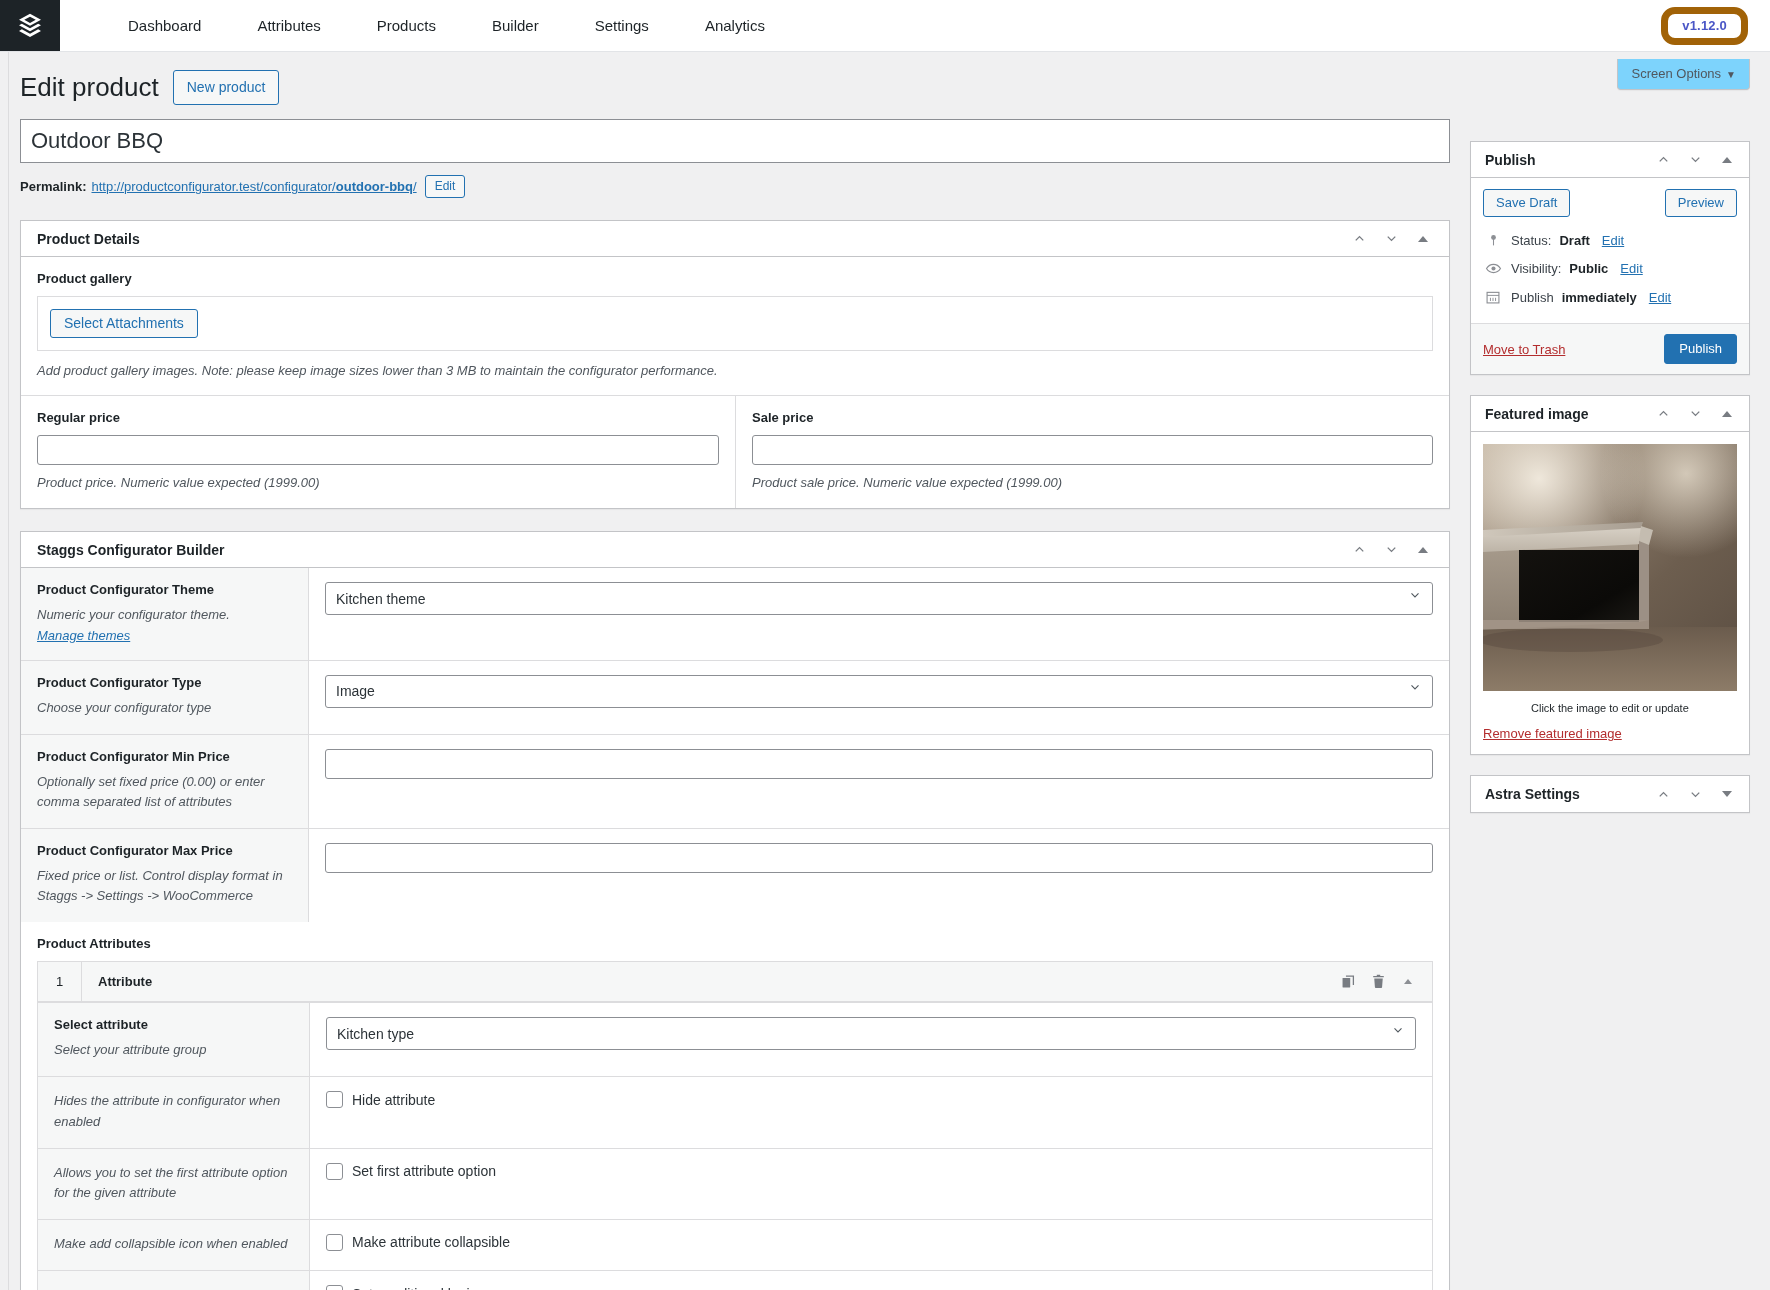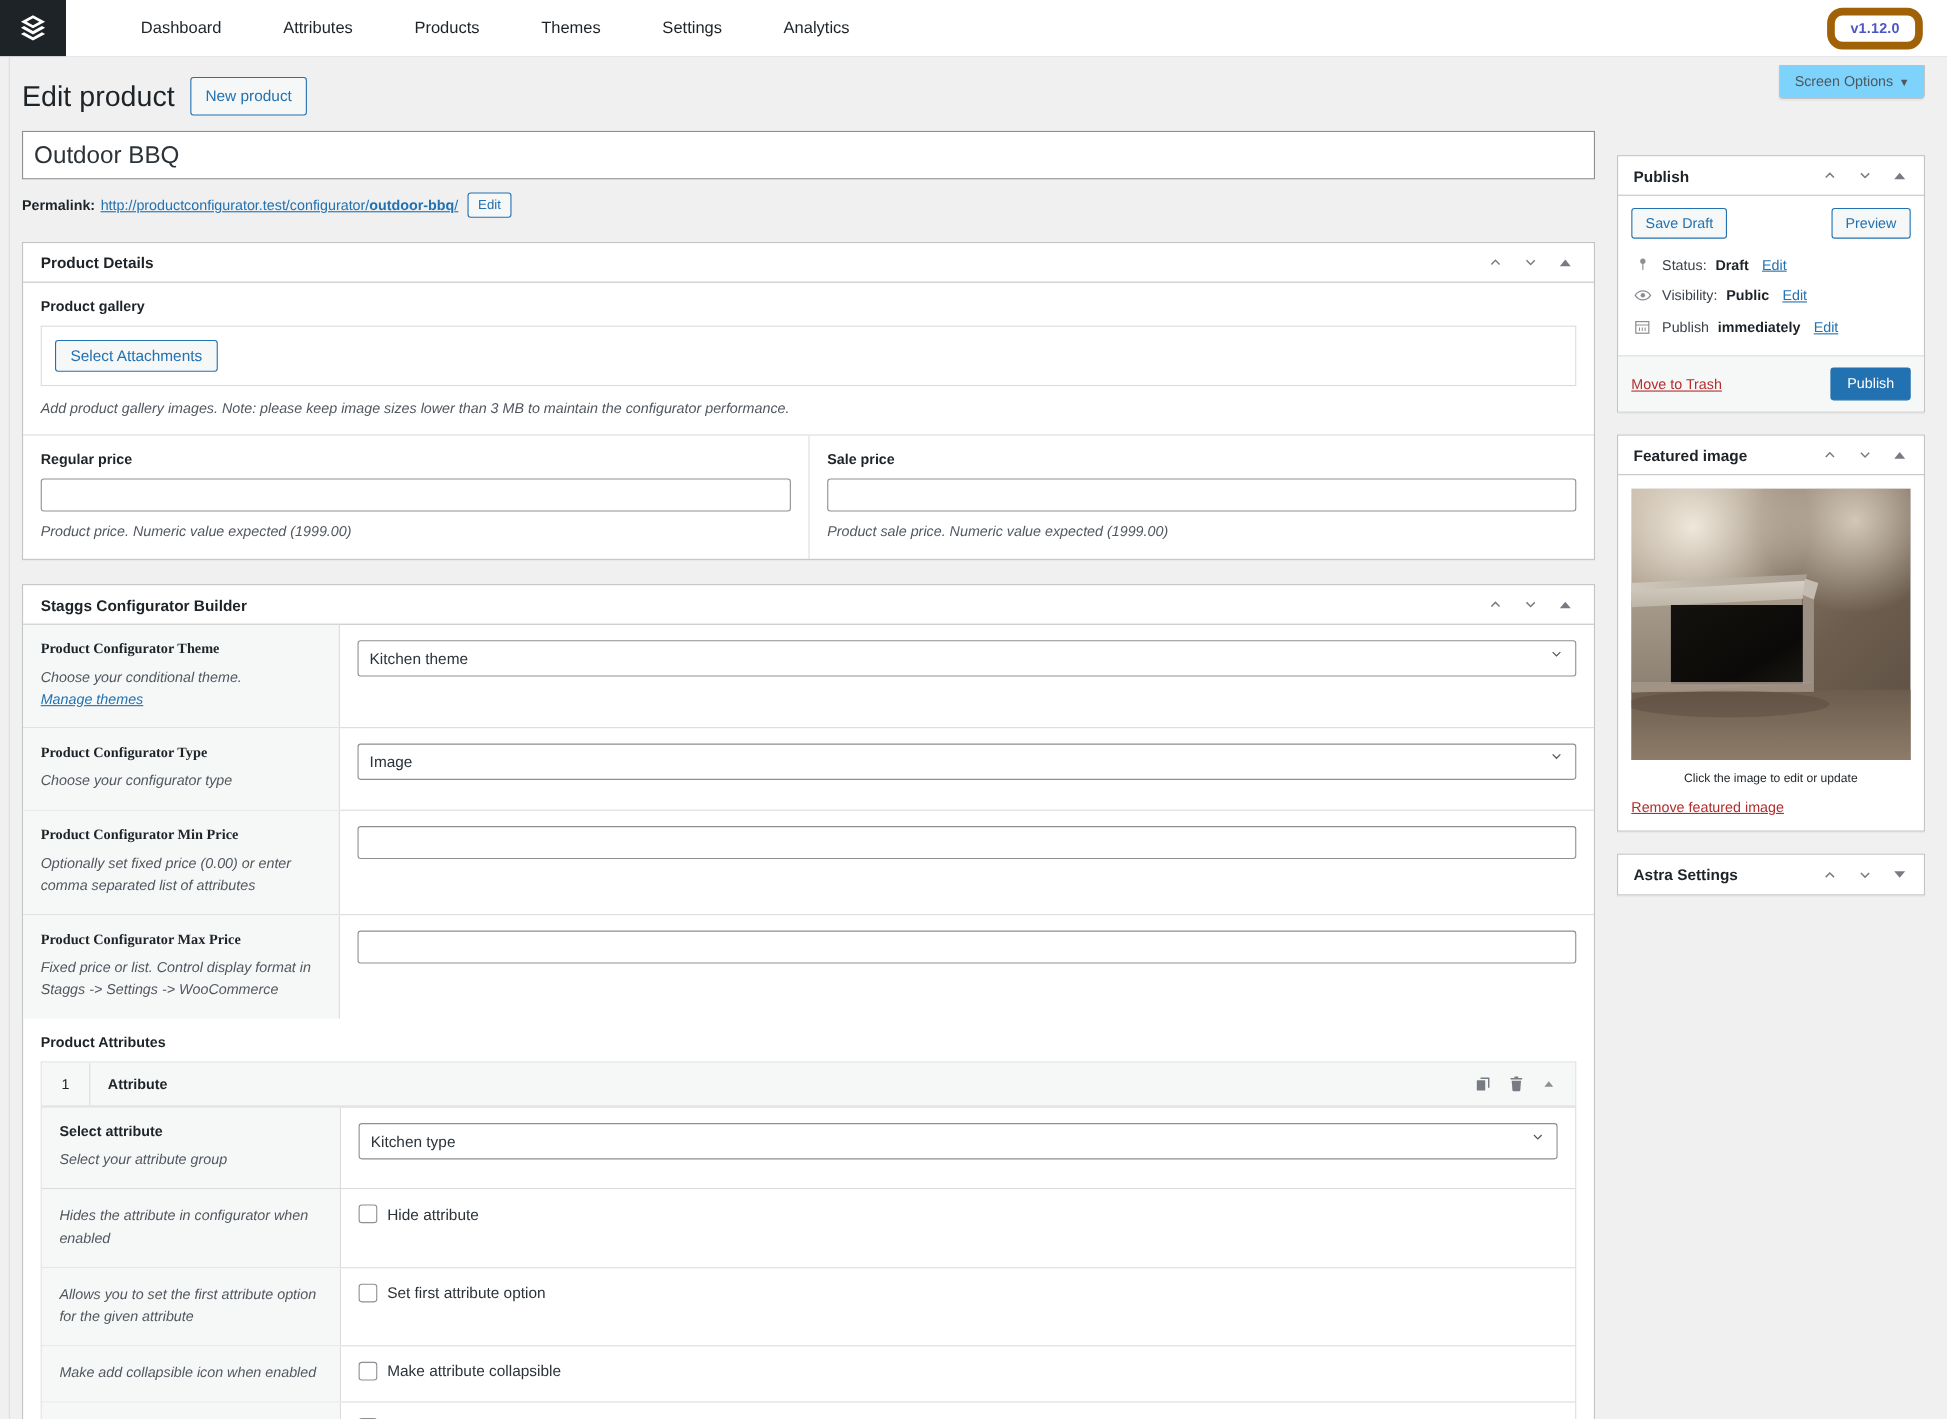--- a/index.html
+++ b/index.html
@@ -277,21 +277,20 @@
     background: #f6f7f7;
     padding: 14px 16px 16px;
     border-right: 1px solid #dcdcde;
   }
   .srow-label .lbl {
     font-size: 13px;
     font-weight: bold;
     color: #1d2327;
     display: block;
     margin-bottom: 8px;
-    font-family: Liberation Serif, serif;
   }
   .srow-label .desc {
     font-size: 13px;
     font-style: italic;
     color: #50575e;
     line-height: 1.55;
   }
   .srow-label .manage-link {
     display: inline-block;
     color: #2271b1;
@@ -532,21 +531,21 @@
         <path d="M12 2.2 3.2 7 12 11.8 20.8 7 12 2.2zm0 2.3 4.6 2.5L12 9.5 7.4 7 12 4.5z"></path>
         <path d="M3.2 11.4 12 16.2l8.8-4.8-2.3-1.25L12 13.7 5.5 10.15 3.2 11.4z"></path>
         <path d="M3.2 15.9 12 20.7l8.8-4.8-2.3-1.25L12 18.2 5.5 14.65 3.2 15.9z"></path>
       </svg>
     </span>
   </div>
   <div class="navlinks">
     <div class="navlink">Dashboard</div>
     <div class="navlink">Attributes</div>
     <div class="navlink">Products</div>
-    <div class="navlink">Themes</div>
+    <div class="navlink">Builder</div>
     <div class="navlink">Settings</div>
     <div class="navlink">Analytics</div>
   </div>
   <div class="version-badge">v1.12.0</div>
 </div>
 
 <div class="wrap">
   <div class="rail2"></div>
   <div class="railline"></div>
 
@@ -632,21 +631,21 @@
                 <span class="tri-up"></span>
               </div>
           </div>
         </div>
 
         <div class="postbox-inside">
 
           <div class="srow">
             <div class="srow-label">
               <span class="lbl">Product Configurator Theme</span>
-              <div class="desc">Choose your conditional theme.</div>
+              <div class="desc">Numeric your configurator theme.</div>
               <span class="manage-link">Manage themes</span>
             </div>
             <div class="srow-field">
               <div class="select-wrap">
                 <div class="select-box">
                     <span>Kitchen theme</span>
                   </div>
                 <span class="select-chevron">
                   <svg width="14" height="14" viewBox="0 0 20 20" fill="none" stroke="#50575e" stroke-width="1.6">
                       <path d="M5 7.5 10 12.5l5-5"></path>

